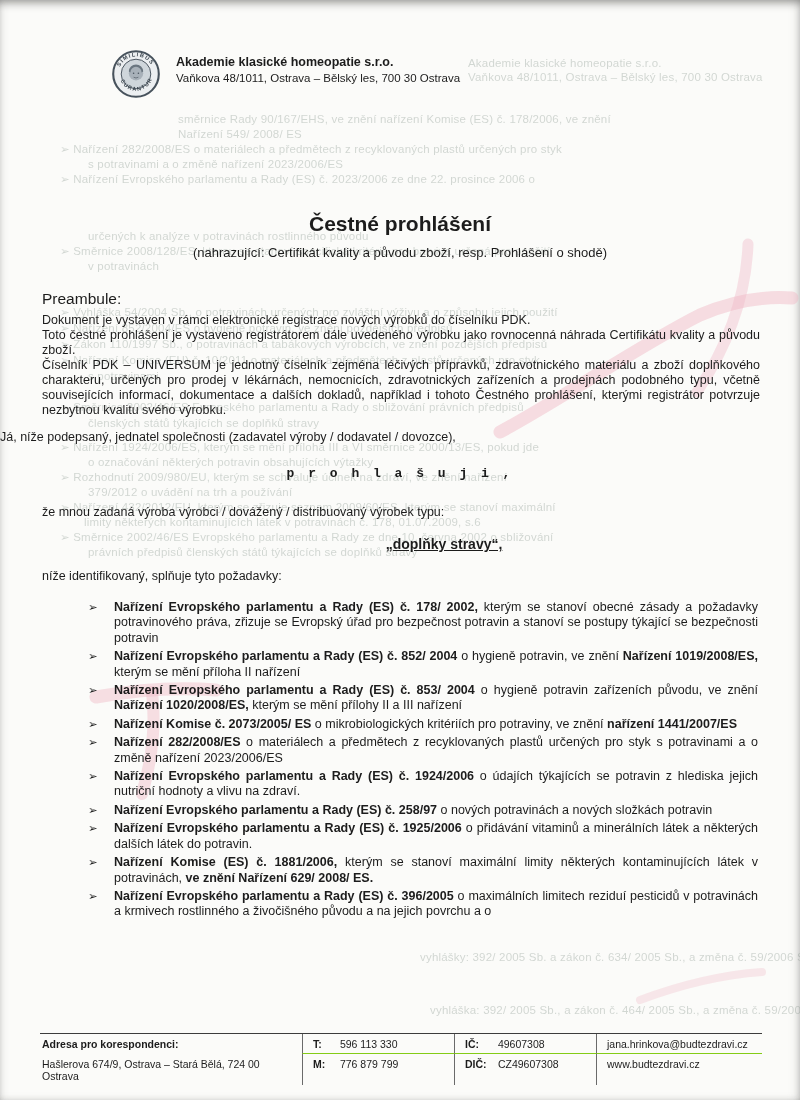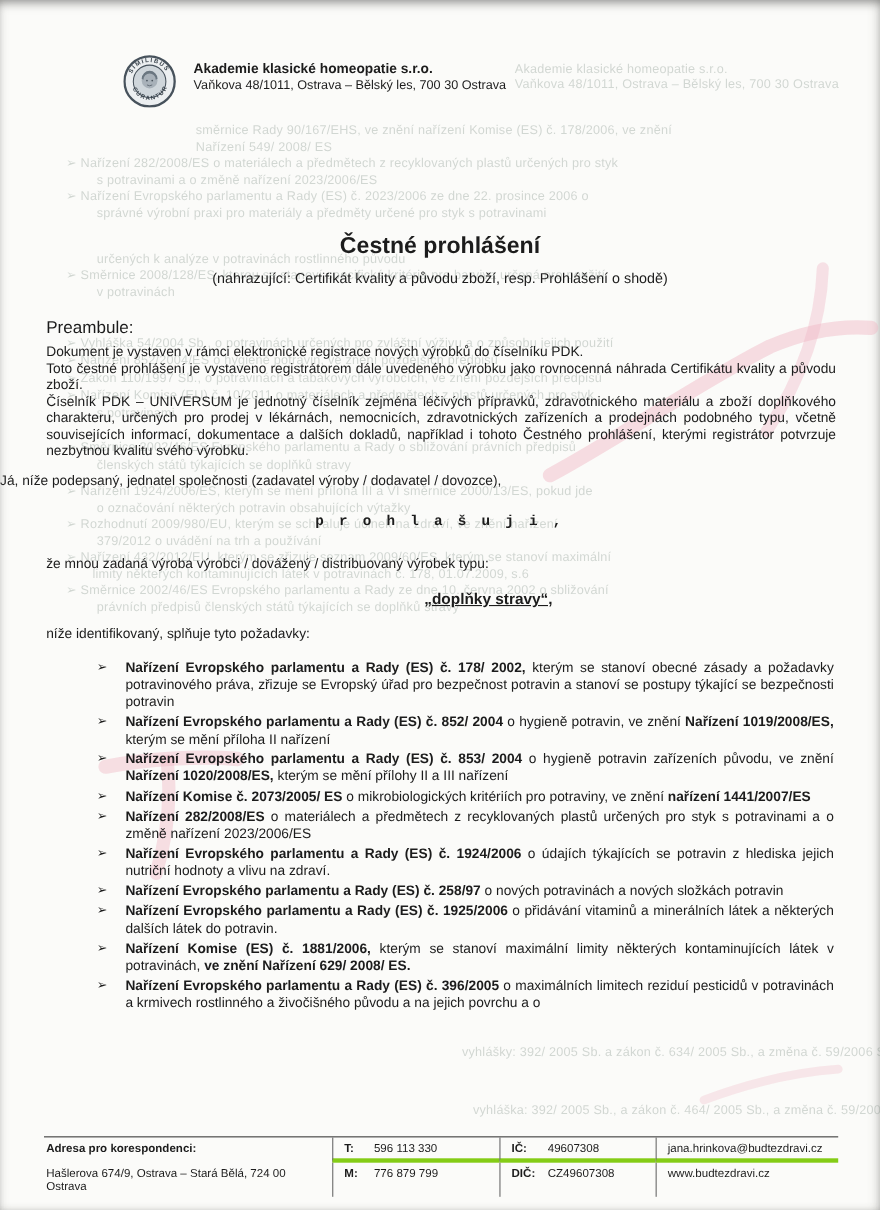--- a/index.html
+++ b/index.html
@@ -46,39 +46,38 @@
   
   .footer{
     position:absolute;left:40px;right:38px;top:1033px;
     border-top:1.4px solid #3c3c3c;
     display:grid;grid-template-columns:262px 152px 142px 1fr;
     font-size:10.5px;
   }
   .fcell{padding:4px 6px 3px 10px;line-height:12px;}
   .fcell.c1{padding-left:2px;}
   .fcell.vline{border-left:1px solid #6a6a6a;}
-  .fcell.rowdiv{border-bottom:4px solid #84cc16;}
+  .fcell.rowdiv{border-bottom:1px solid #84cc16;}
   .flbl{display:inline-block;min-width:24px;font-weight:bold;}
   .flbl.wide{min-width:30px;}
   .fbold{font-weight:bold;}
 </style>
 </head>
 <body>
 
 <div class="page">
 
   <div class="ghost-layer">
       <div class="ghost-line" style="top: 56px; left: 468px;">Akademie klasické homeopatie s.r.o.</div>
       <div class="ghost-line" style="top: 70px; left: 468px;">Vaňkova 48/1011, Ostrava – Bělský les, 700 30 Ostrava</div>
       <div class="ghost-line" style="top: 112px; left: 178px;">směrnice Rady 90/167/EHS, ve znění nařízení Komise (ES) č. 178/2006, ve znění</div>
       <div class="ghost-line" style="top: 127px; left: 178px;">Nařízení 549/ 2008/ ES</div>
       <div class="ghost-line" style="top: 142px; left: 60px;">➢   Nařízení 282/2008/ES o materiálech a předmětech z recyklovaných plastů určených pro styk</div>
       <div class="ghost-line" style="top: 157px; left: 88px;">s potravinami a o změně nařízení 2023/2006/ES</div>
       <div class="ghost-line" style="top: 172px; left: 60px;">➢   Nařízení Evropského parlamentu a Rady (ES) č. 2023/2006 ze dne 22. prosince 2006 o</div>
-      <div class="ghost-line" style="top: 187px; left: 88px;">správné výrobní praxi pro materiály a předměty určené pro styk s potravinami</div>
       <div class="ghost-line" style="top: 229px; left: 88px;">určených k analýze v potravinách rostlinného původu</div>
       <div class="ghost-line" style="top: 244px; left: 60px;">➢   Směrnice 2008/128/ES, kterou se stanoví specifická kritéria pro barviva určená pro použití</div>
       <div class="ghost-line" style="top: 259px; left: 88px;">v potravinách</div>
       <div class="ghost-line" style="top: 305px; left: 60px;">➢   Vyhláška 54/2004 Sb., o potravinách určených pro zvláštní výživu a o způsobu jejich použití</div>
       <div class="ghost-line" style="top: 321px; left: 60px;">➢   Nařízení 852/2004/ES o hygieně potravin, ve znění pozdějších předpisů</div>
       <div class="ghost-line" style="top: 337px; left: 60px;">➢   Zákon 110/1997 Sb., o potravinách a tabákových výrobcích, ve znění pozdějších předpisů</div>
       <div class="ghost-line" style="top: 353px; left: 60px;">➢   Nařízení Komise (EU) č. 10/2011 o materiálech a předmětech z plastů určených pro styk</div>
       <div class="ghost-line" style="top: 369px; left: 88px;">s potravinami</div>
       <div class="ghost-line" style="top: 400px; left: 60px;">➢   Směrnice 2002/46/ES Evropského parlamentu a Rady o sbližování právních předpisů</div>
       <div class="ghost-line" style="top: 416px; left: 88px;">členských států týkajících se doplňků stravy</div>

